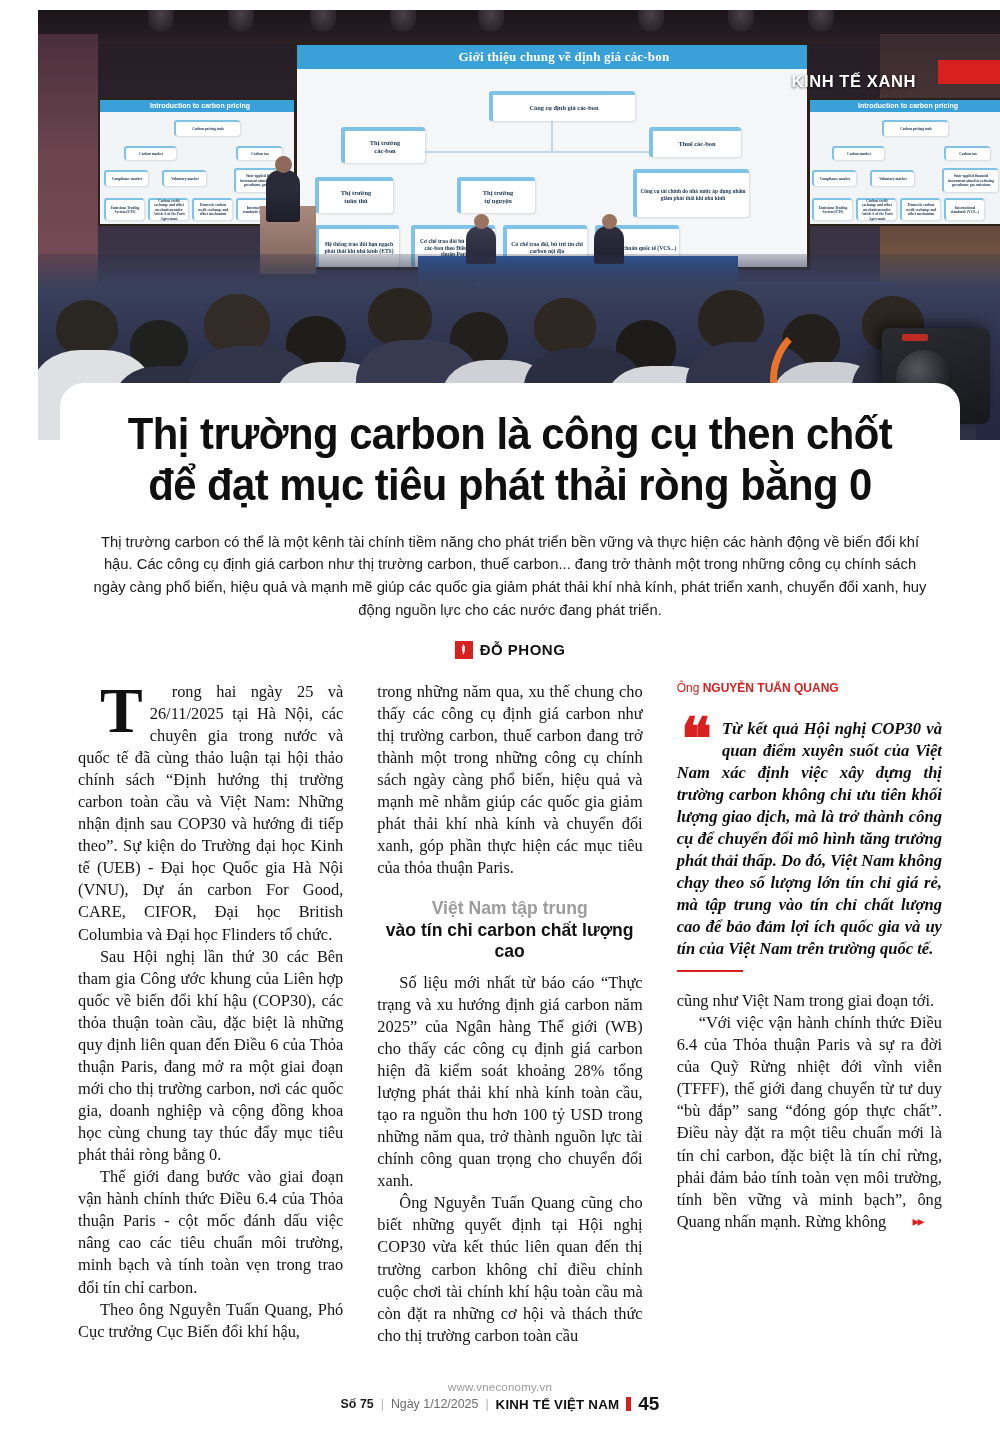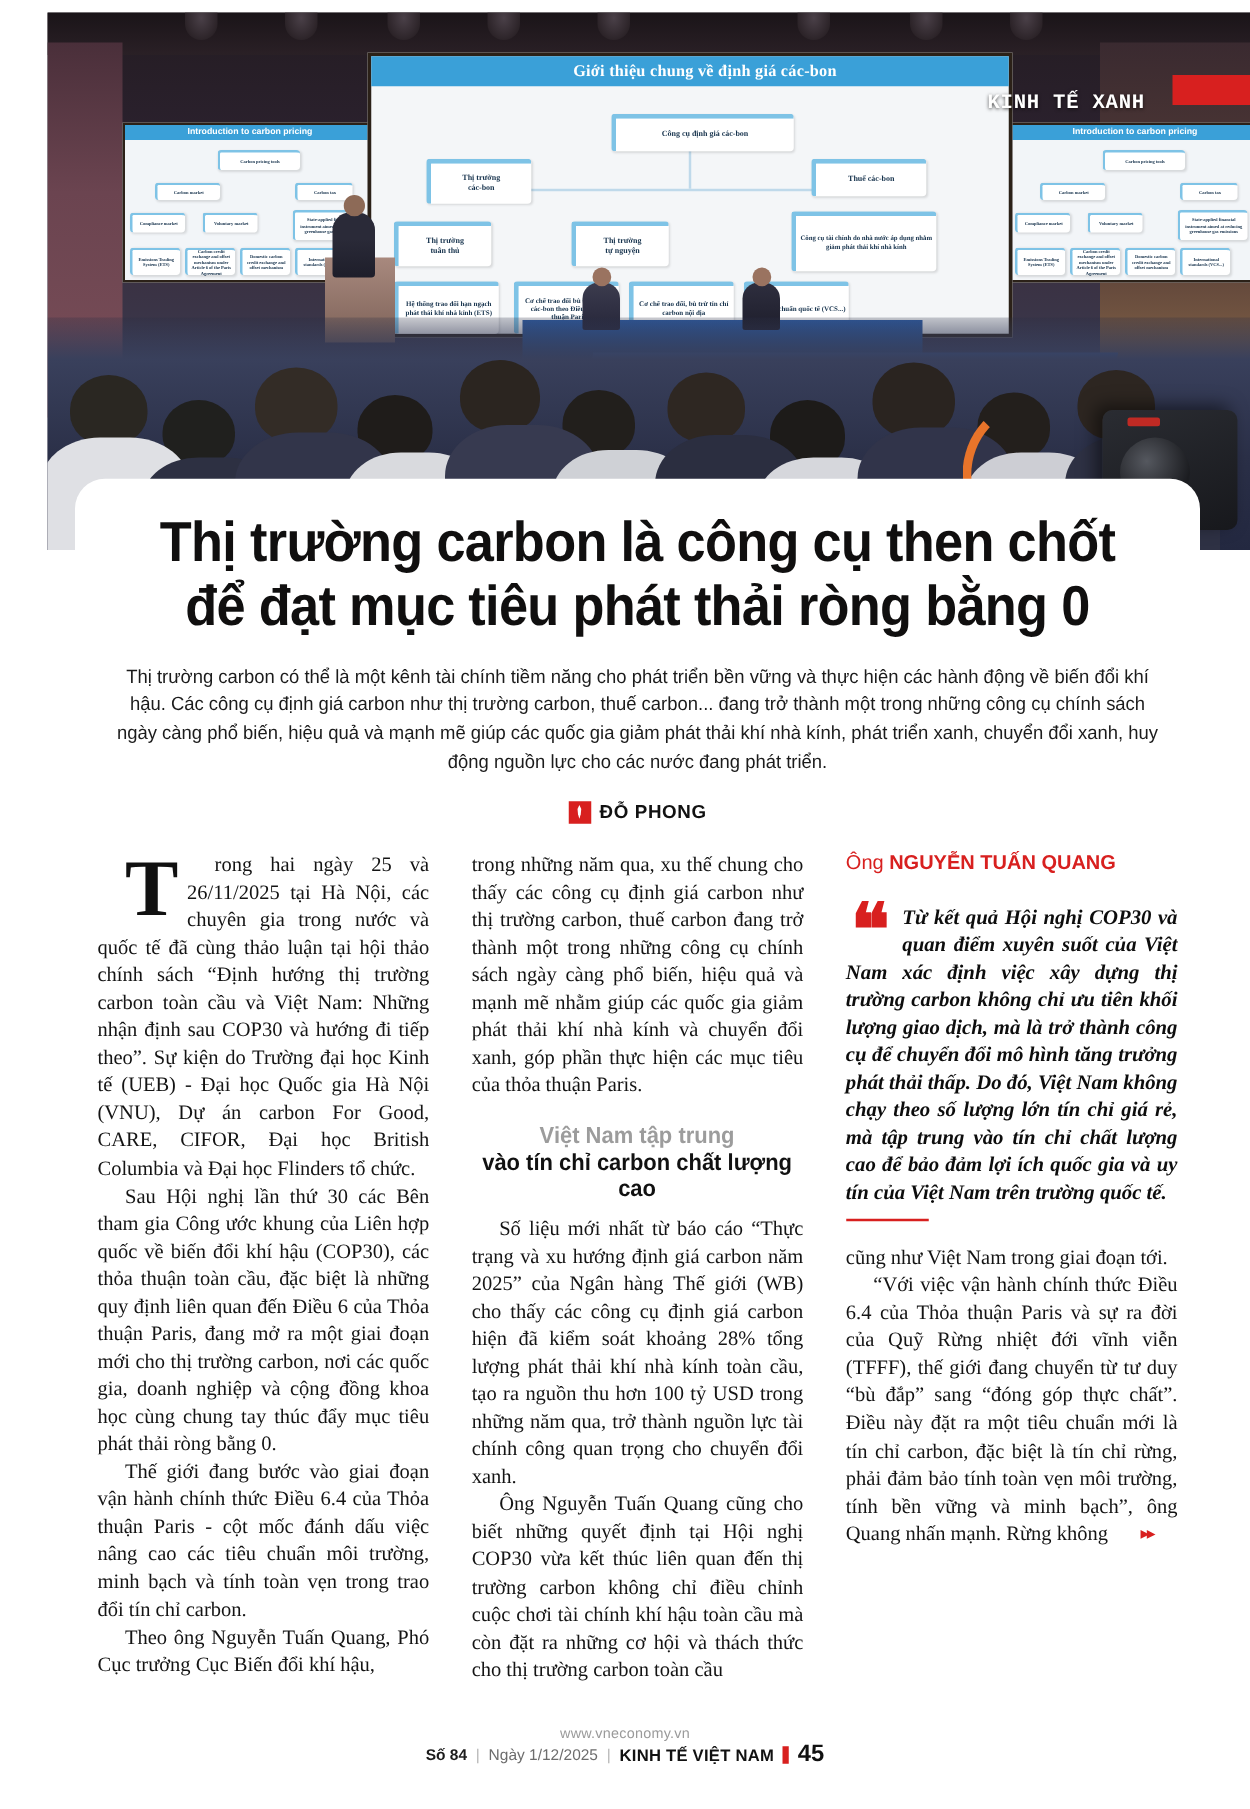--- a/index.html
+++ b/index.html
@@ -95,21 +95,21 @@
   }
   .camera:after { content:""; position:absolute; left:14px; top:22px; width:56px; height:56px;
     border-radius:50%; background: radial-gradient(circle at 38% 34%, #55585f 0%, #1b1c20 70%); }
   .camera .rec { position:absolute; left:20px; top:6px; width:26px; height:7px; background:#c02a24; border-radius:2px; }
   .orangecord { position:absolute; right:120px; bottom:0px; width:110px; height:120px;
     border:7px solid #e8742a; border-radius:50%; border-top-color:transparent; border-right-color:transparent; }
 
   
   .kinhte-xanh {
     position:absolute; right:84px; top:62px; z-index:6;
-    color:#ffffff; font-family:Liberation Mono, monospace; font-weight:bold;
+    color:#ffffff; font-family:Liberation Sans, sans-serif; font-weight:bold;
     font-size:16.5px; letter-spacing:.6px; text-shadow:0 1px 3px rgba(0,0,0,.7);padding-left:14px;
   }
   .redbar {
     position:absolute; right:0px; top:60px; width:62px; height:24px; background:#d8201f; z-index:6;
   }
 
   
   .panel {
     position:absolute; left:60px; top:383px; width:900px; height:889px;
     background:#fff; border-radius:24px 24px 0 0; z-index:8;
@@ -159,21 +159,21 @@
   .subhead {
     margin:18px 0 10px 0; text-align:center;
     font-family:"Liberation Sans", sans-serif; font-weight:bold;
     font-size:18.5px; line-height:1.16; transform:scaleX(.95); transform-origin:center;
   }
   .subhead .l1 { color:#9c9c9c; display:block; }
   .subhead .l2 { color:#111; display:block; }
 
   
   .src-name {
-    font-family:"Liberation Sans", sans-serif; font-size:16px; color:#d8201f; line-height:1.25;
+    font-family:"Liberation Sans", sans-serif; font-size:12px; color:#d8201f; line-height:1.25;
   }
   .src-name b { font-weight:bold; }
   .src-name .pre { font-weight:normal; }
   .src-role {
     margin-top:4px; font-family:"Liberation Sans", sans-serif;
     font-size:12.6px; line-height:1.38; color:#3b3b3b;
   }
 
   .quote-wrap { margin-top:22px; position:relative; }
   .qmark {
@@ -375,21 +375,21 @@
           <p><span>“Với việc vận hành chính thức Điều 6.4 của Thỏa thuận Paris và sự ra đời của Quỹ Rừng nhiệt đới vĩnh viễn (TFFF), thế giới đang chuyển từ tư duy “bù đắp” sang “đóng góp thực chất”. Điều này đặt ra một tiêu chuẩn mới là tín chỉ carbon, đặc biệt là tín chỉ rừng, phải đảm bảo tính toàn vẹn môi trường, tính bền vững và minh bạch”, ông Quang nhấn mạnh. Rừng không</span> <span class="cont-arrow">▸▸</span></p>
         </div>
       </div>
 
     </div>
   </div>
 
   <div class="footer">
     <div class="footer-left">www.vneconomy.vn</div>
     <div class="footer-right">
-      <span class="issue">Số 84</span>
+      <span class="issue">Số 75</span>
       <span class="sep">|</span>
       <span class="date">Ngày 1/12/2025</span>
       <span class="sep">|</span>
       <span class="brand">KINH TẾ VIỆT NAM</span>
       <span class="tick"></span>
       <span class="pageno">45</span>
     </div>
   </div>
 
 </div>

